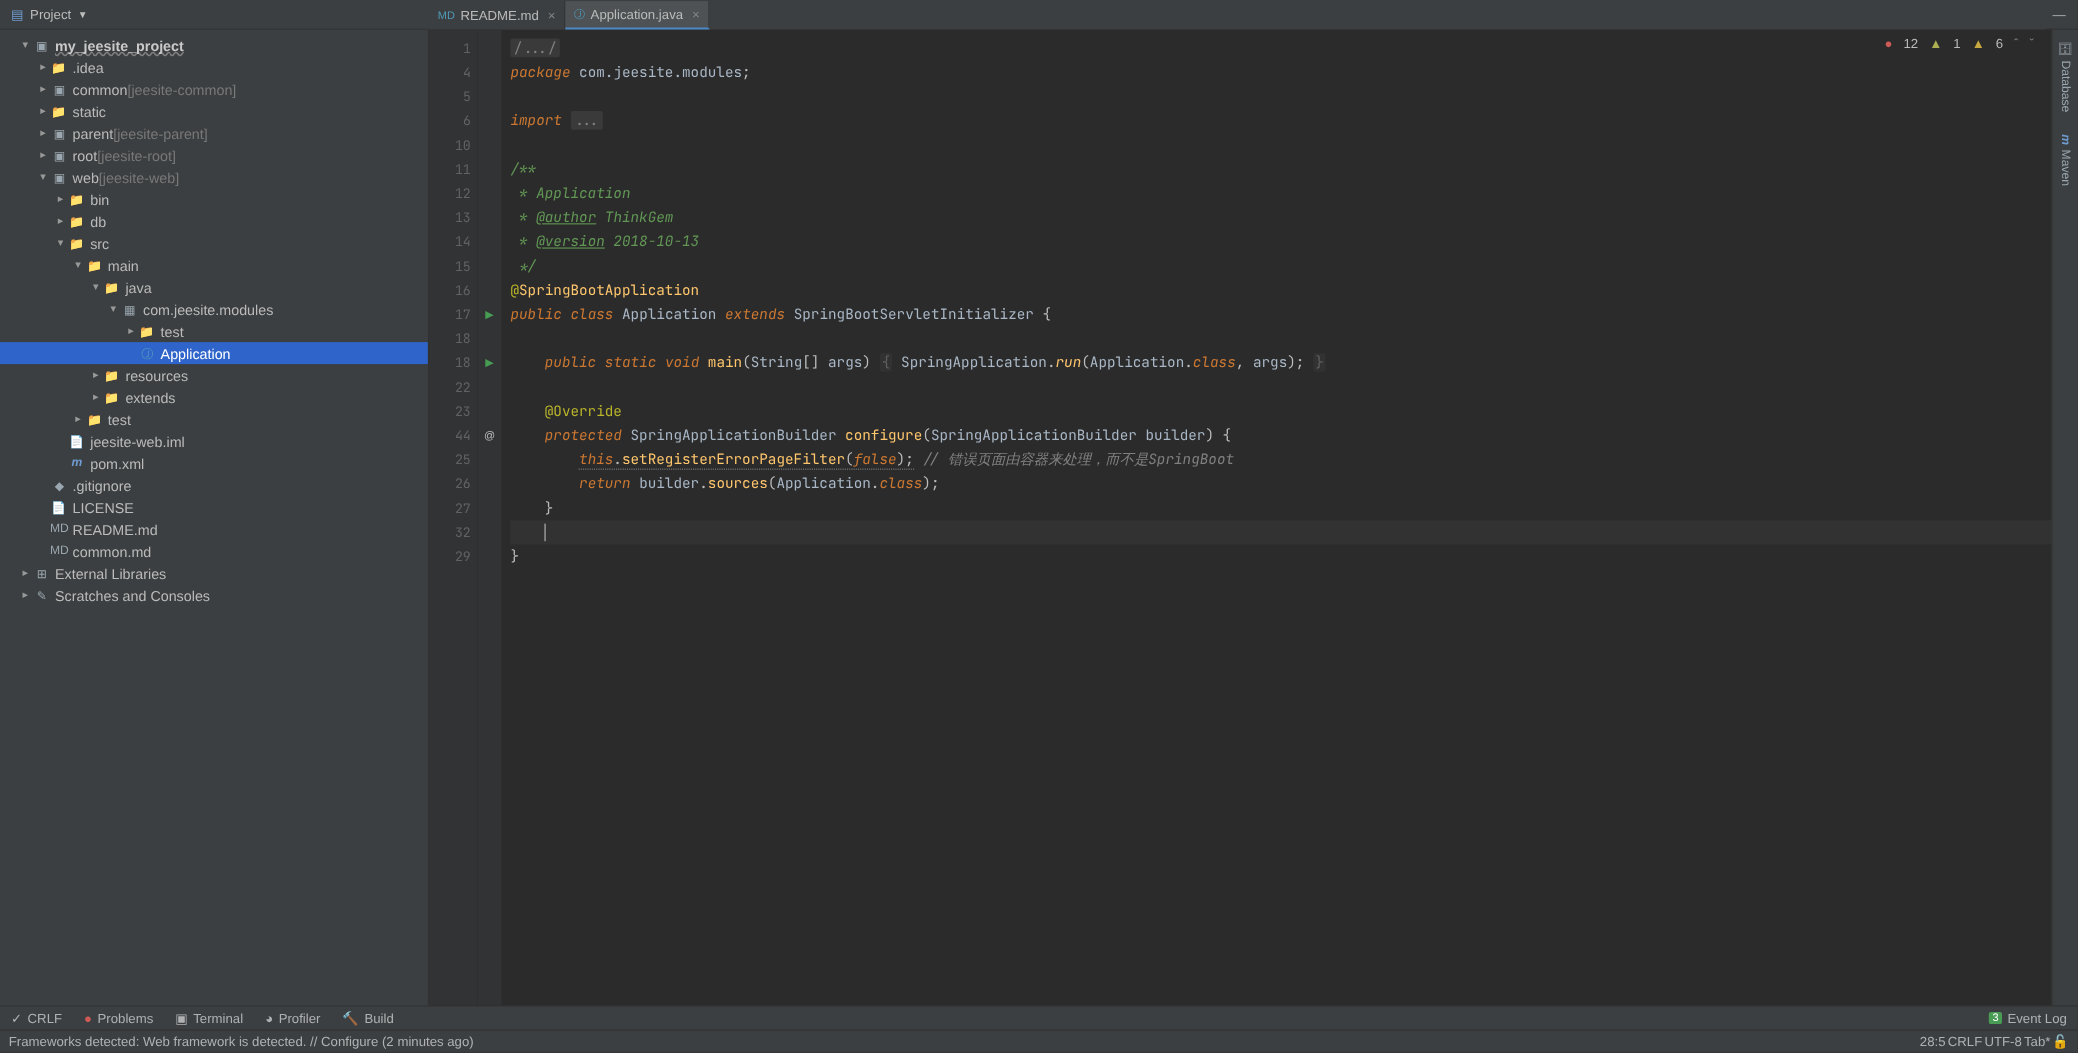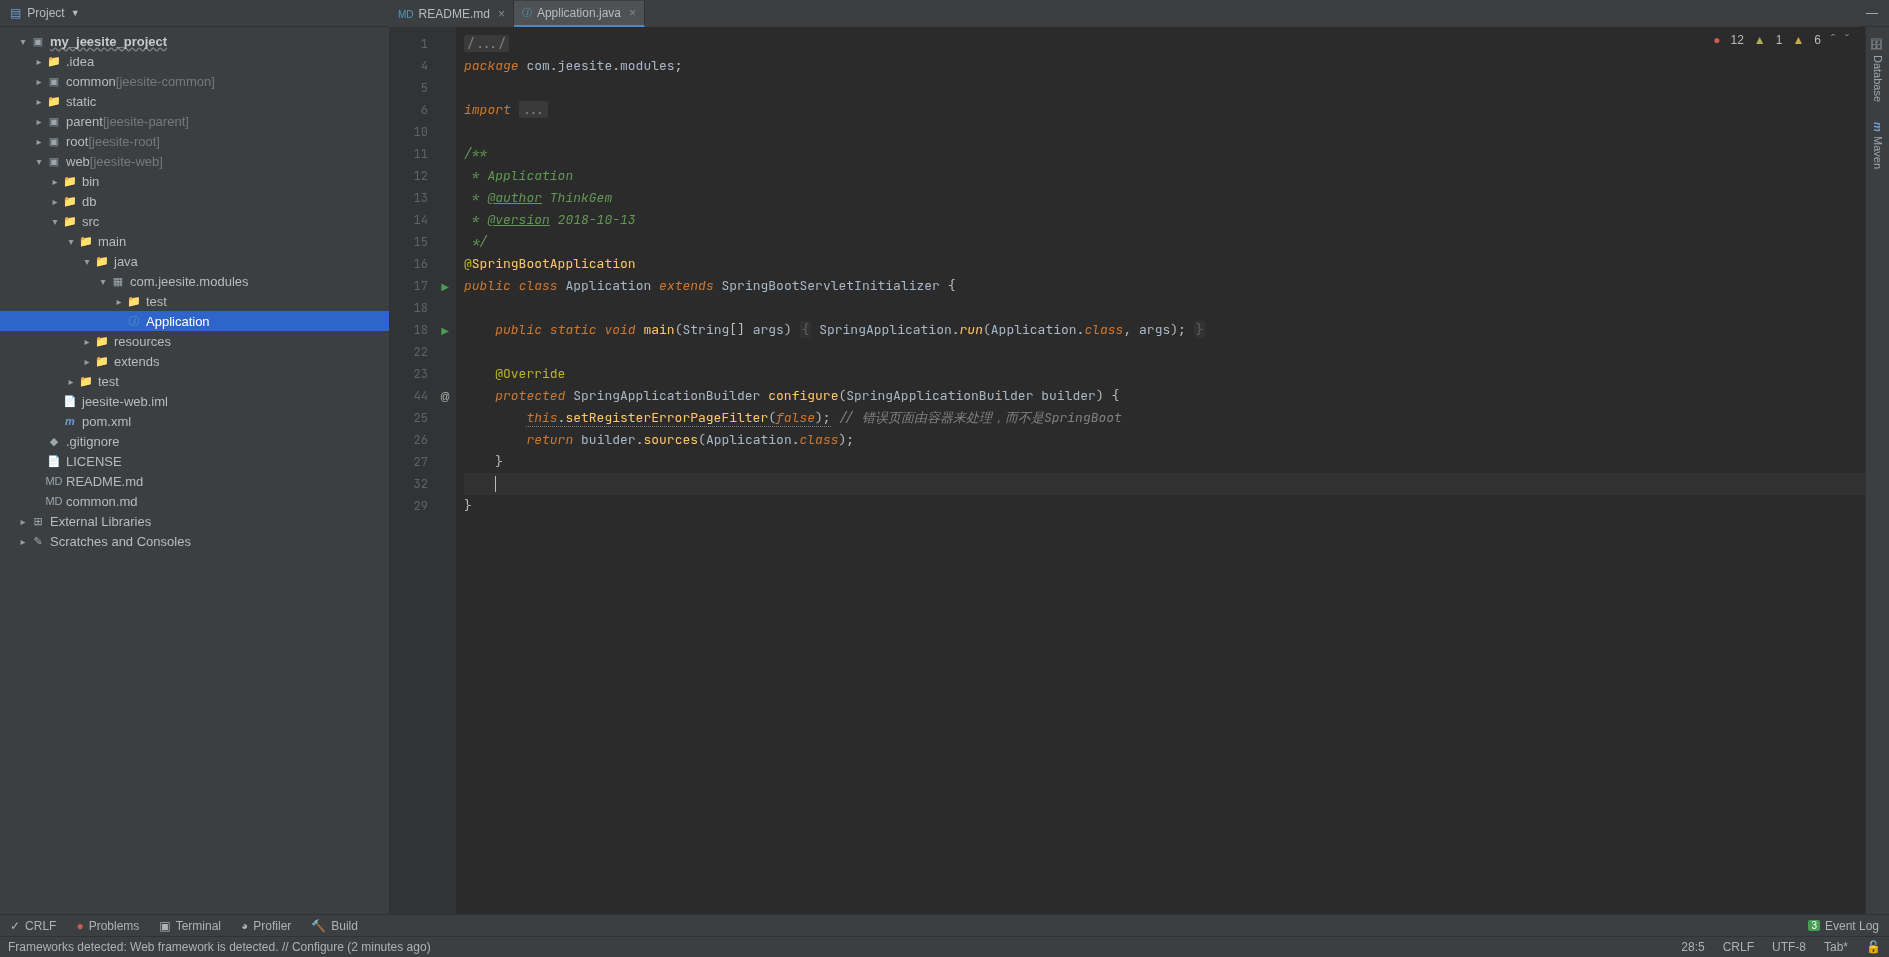--- a/index.html
+++ b/index.html
@@ -50,21 +50,21 @@
 .marker-bar { width:12px; background:#313335; position:relative; }
 .marker { position:absolute; right:2px; width:8px; height:3px; }
 .marker.err { background:#cf5b56; }
 .marker.warn { background:#aeae53; }
 .right-tool { width:24px; background:#3c3f41; display:flex; flex-direction:column; align-items:center; padding-top:4px; gap:8px; border-left:1px solid #323232; position:absolute; right:0; top:27px; bottom:43px; }
 .vtxt { writing-mode:vertical-rl; color:#9aa7b0; font-size:11px; padding:6px 0; cursor:pointer; display:flex; align-items:center; gap:4px; }
 .bottom-tool { height:22px; background:#3c3f41; display:flex; align-items:center; border-top:1px solid #323232; font-size:12px; }
 .bt-item { padding:0 10px; display:flex; align-items:center; gap:5px; cursor:pointer; height:100%; color:#afb1b3; }
 .bt-right { margin-left:auto; display:flex; align-items:center; }
 .status-bar { height:21px; background:#3c3f41; border-top:1px solid #323232; display:flex; align-items:center; padding:0 8px; font-size:12px; color:#afb1b3; }
-.sb-right { margin-left:auto; display:flex; gap:18px; align-items:center;text-align:center; }
+.sb-right { margin-left:auto; display:flex; gap:2px; align-items:center;text-align:center; }
 .squiggle { text-decoration:underline wavy #808080; text-decoration-skip-ink:none; }
 </style>
 </head>
 <body>
 
 <div class="top-bar">
   <div class="project-btn">
     <span style="color:#6f9cd1;">▤</span>
     <span>Project</span>
     <span style="font-size:9px;">▼</span>

